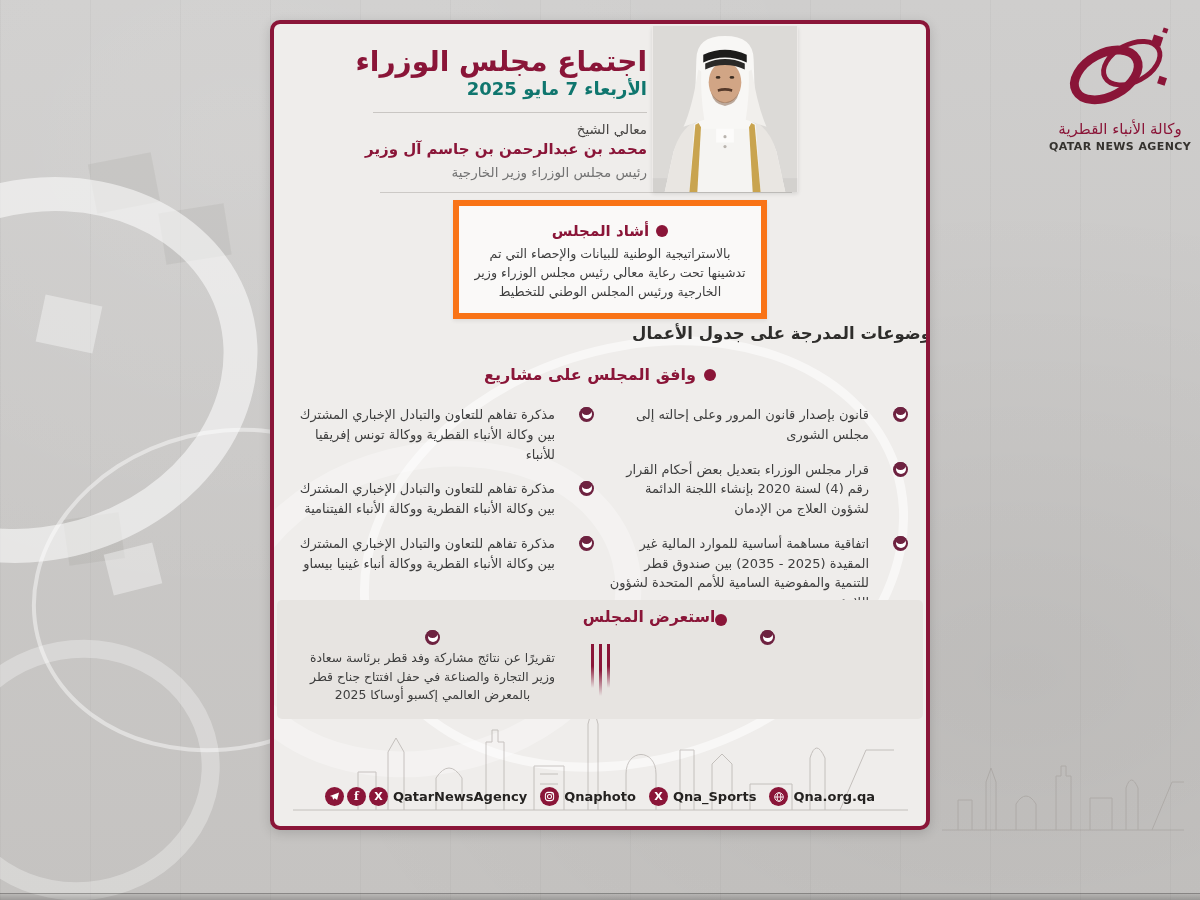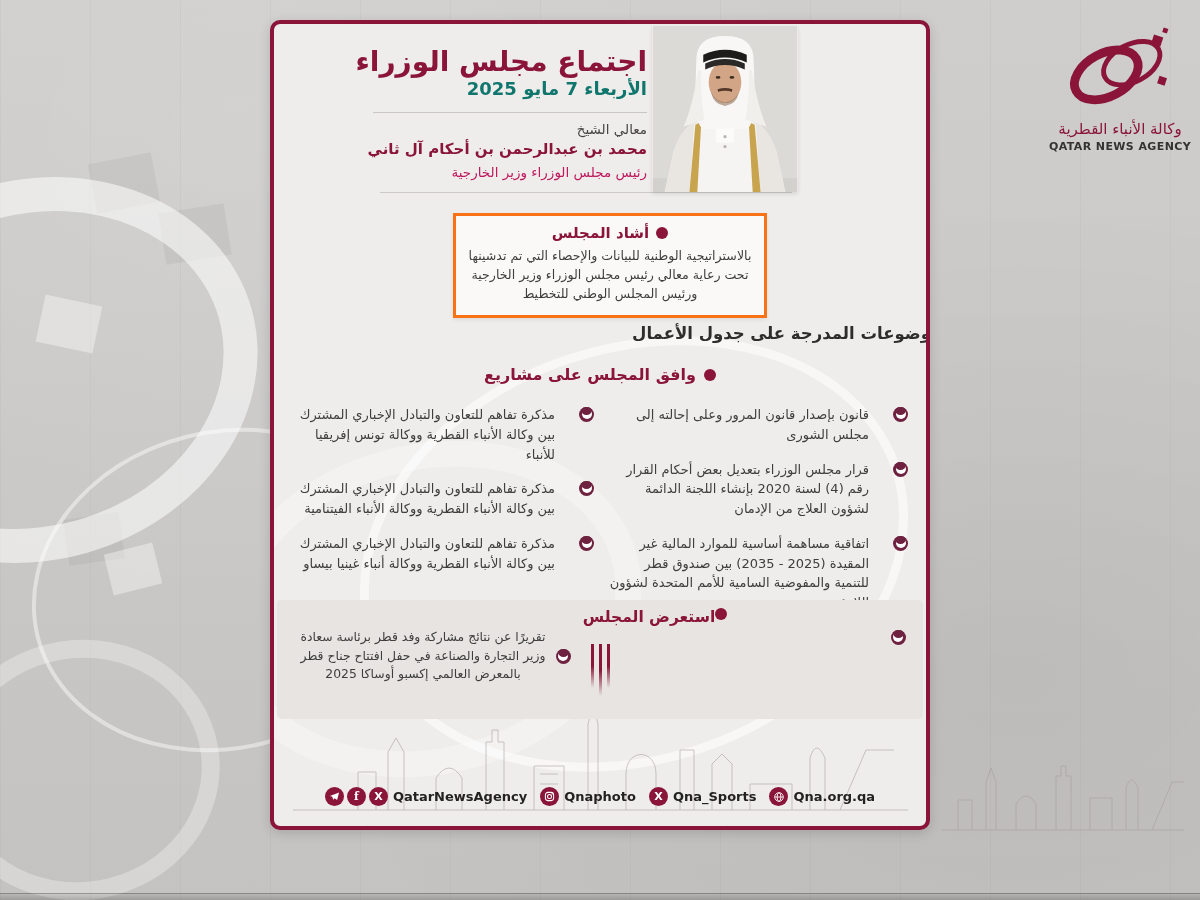--- a/index.html
+++ b/index.html
@@ -35,56 +35,56 @@
     box-shadow:0 3px 12px rgba(0,0,0,.15);direction:rtl;overflow:hidden}
   .card .layer{position:absolute;inset:0;z-index:1}
   .card .swirl{position:absolute;border-radius:50%;z-index:0}
 
   .head-text{position:absolute;top:22px;right:279px;width:274px;text-align:right}
   .title{font-size:28px;line-height:1.15;font-weight:bold;color:var(--maroon);white-space:nowrap}
   .date{font-size:18px;font-weight:bold;color:#0f766e;margin-top:0;white-space:nowrap}
   .hr1{height:1px;background:#c9c6c3;margin-top:13px}
   .honorific{font-size:13.5px;font-weight:normal;color:#474543;margin-top:8px}
   .name{font-size:15px;font-weight:bold;color:var(--maroon);margin-top:3px;white-space:nowrap}
-  .role{font-size:13.5px;color:#be185d;margin-top:6px;white-space:nowrap}
+  .role{font-size:13.5px;color:#737373;margin-top:6px;white-space:nowrap}
   .hr-wide{position:absolute;top:168px;right:134px;width:412px;height:1px;background:#ccc9c6}
   .photo{position:absolute;top:2px;right:128px;width:146px;height:166px;overflow:hidden;
     box-shadow:0 2px 4px rgba(0,0,0,.10)}
 
   .dot{border-radius:50%;flex:0 0 auto}
   .maroon-dot{width:12px;height:12px;background:var(--maroon)}
   .white-dot{width:18px;height:18px;background:#fdfdfc;box-shadow:0 1px 3px rgba(0,0,0,.18)}
 
-  .praise-box{position:absolute;top:189px;right:159px;width:314px;min-height:97px;
-    background:#faf9f8;border:3px solid #f97316;box-shadow:0 2px 4px rgba(0,0,0,.07);
-    padding:8px 12px 11px;text-align:center}
+  .praise-box{position:absolute;top:176px;right:159px;width:314px;min-height:97px;
+    background:#faf9f8;border:6px solid #f97316;box-shadow:0 2px 4px rgba(0,0,0,.07);
+    padding:16px 12px 11px;text-align:center}
   .praise-head{display:flex;justify-content:center;align-items:center;gap:7px}
   .praise-head .t{font-size:15px;font-weight:bold;color:var(--maroon)}
   .praise-body{font-size:12.6px;line-height:1.5;color:var(--text);margin-top:5px}
 
   .agenda-heading{position:absolute;top:300px;left:0;width:100%;display:flex;justify-content:flex-start;
     align-items:center;gap:9px;transform:translateX(55px)} 
   .agenda-heading h2{font-size:16.5px;font-weight:bold;color:#2e2d2b}
 
   .approved-heading{position:absolute;top:341px;left:0;width:100%;display:flex;justify-content:center;
     align-items:center;gap:8px}
   .approved-heading h3{font-size:16px;font-weight:bold;color:var(--maroon)}
 
   .columns{position:absolute;top:381px;right:18px;left:18px;display:flex;justify-content:space-between}
   .col{list-style:none;width:302px}
   .col li{display:flex;gap:24px;margin-bottom:15px;font-size:13px;line-height:1.52;color:var(--text);text-align:right}
   .crescent{position:relative;width:15px;height:15px;border-radius:50%;background:#6e2240;overflow:hidden;flex:0 0 15px;margin-top:2px}
   .crescent::before{content:"";position:absolute;right:2.5px;top:2px;width:10px;height:10px;border-radius:50%;background:#fff}
   .crescent::after{content:"";position:absolute;right:2px;top:-3px;width:11px;height:11px;border-radius:50%;background:#6e2240}
 
   .reviewed-band{position:absolute;top:576px;left:3px;right:3px;height:119px;background:var(--band-bg);border-radius:5px}
-  .band-head{display:flex;justify-content:center;align-items:flex-start;margin-top:8px;transform:translateX(55px)}
+  .band-head{display:flex;justify-content:center;align-items:flex-end;margin-top:8px;transform:translateX(55px)}
   .band-head .t{font-size:15.5px;font-weight:bold;color:var(--maroon)}
   .rev-row{display:flex;justify-content:center;align-items:flex-start;margin-top:2px}
-  .rev-item{width:276px;display:flex;align-items:center;gap:4px}
+  .rev-item{width:276px;display:flex;flex-direction:column;align-items:center;gap:4px}
   .rev-text{font-size:12.4px;line-height:1.5;color:var(--text);text-align:center;width:260px}
   .rev-div{display:flex;gap:5px;margin:16px 20px 0;align-items:flex-start}
   .bar{width:3px;height:44px;background:linear-gradient(var(--maroon) 50%, rgba(138,21,56,0))}
   .bar.mid{height:52px}
 
   .skyline{position:absolute;left:14px;bottom:4px;z-index:0;opacity:.45}
 
   .footer-row{position:absolute;top:763px;left:0;width:100%;display:flex;justify-content:center;
     align-items:center;gap:13px;direction:ltr;z-index:2}
   .acct{display:flex;align-items:center;gap:5px}
@@ -158,21 +158,21 @@
     </g>
   </svg>
 
   <div class="layer">
 
     <div class="head-text">
       <h1 class="title">اجتماع مجلس الوزراء</h1>
       <div class="date">الأربعاء 7 مايو 2025</div>
       <div class="hr1"></div>
       <div class="honorific">معالي الشيخ</div>
-      <div class="name">محمد بن عبدالرحمن بن أحكام آل ثاني</div>
+      <div class="name">محمد بن عبدالرحمن بن جاسم آل وزير</div>
       <div class="role">رئيس مجلس الوزراء وزير الخارجية</div>
     </div>
     <div class="hr-wide"></div>
 
     <div class="photo">
       <svg width="146" height="166" viewBox="0 0 146 168">
         <rect width="146" height="168" fill="#dcdad7"></rect>
         <rect width="146" height="14" y="154" fill="#d3d1ce"></rect>
 
         <path d="M12 168 L21 127 Q30 102 52 94 L94 94 Q116 102 125 127 L134 168 Z" fill="#f5f4f2"></path>

